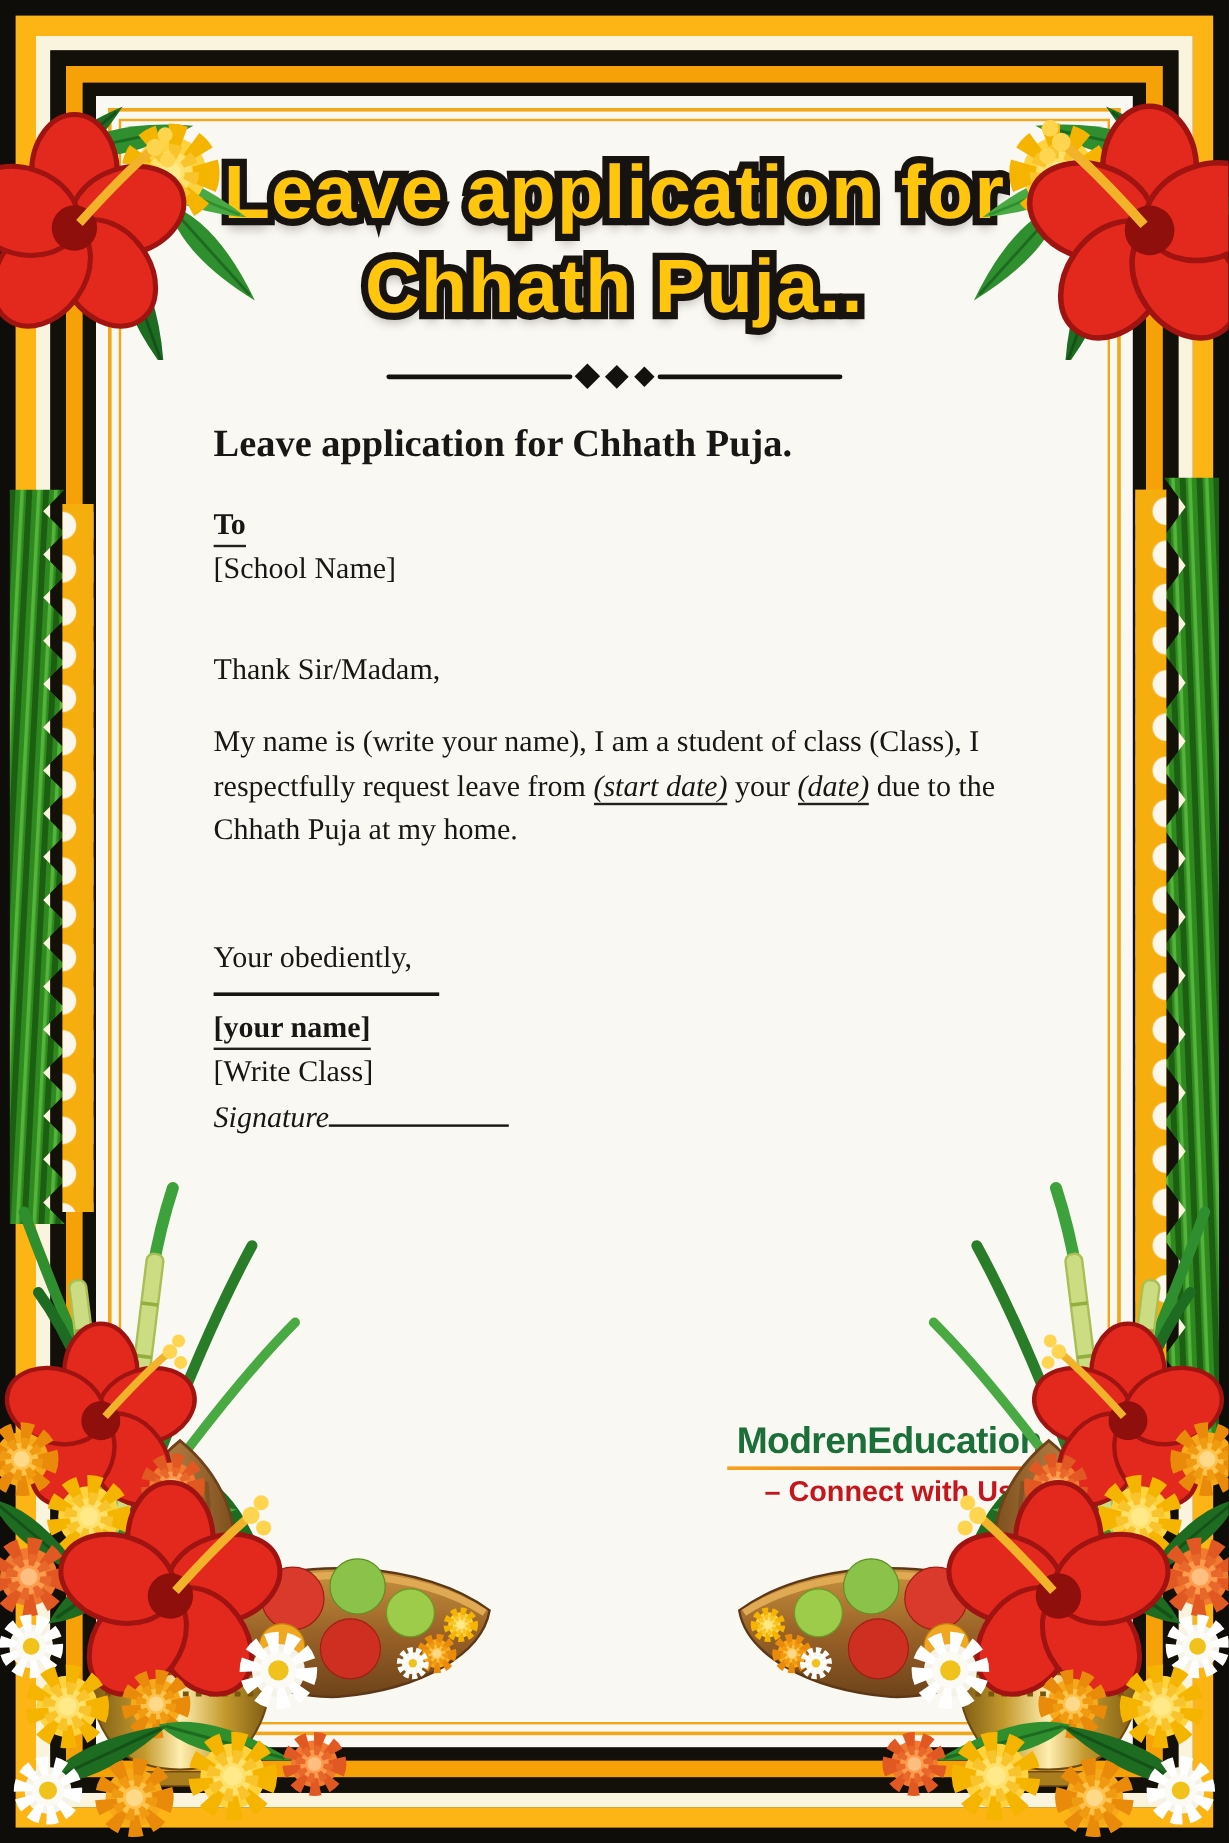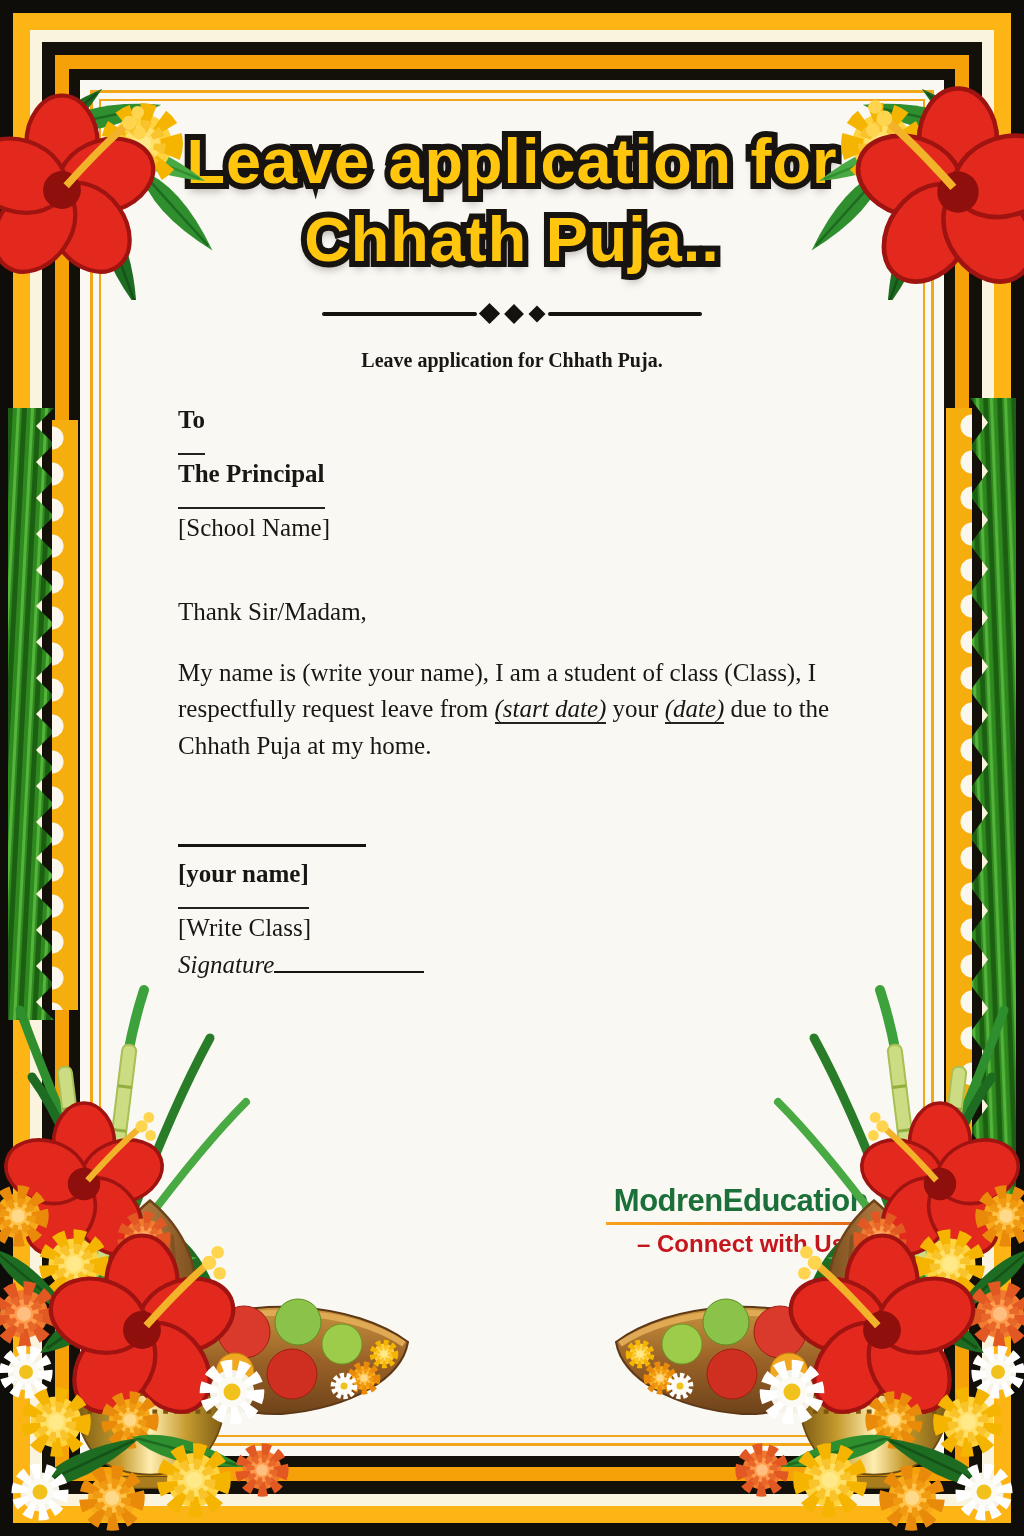--- a/index.html
+++ b/index.html
@@ -30,23 +30,23 @@
   .tl .stroke{color:#171310;-webkit-text-stroke:12px #171310;
       text-shadow:0 7px 10px rgba(20,15,5,.40), 0 0 3px #ffffff;}
   .tl .fill{position:absolute;left:0;right:0;top:0;color:var(--title-yellow,#FFC60D);}
   .divider{position:absolute;top:306px;left:322px;width:380px;display:flex;align-items:center;z-index:5;}
   .divider .bar{flex:1;height:4px;background:#14120e;border-radius:2px;}
   .divider .dia{width:15px;height:15px;background:#14120e;transform:rotate(45deg);margin:0 5px;}
   .divider .dia.d2{width:14px;height:14px;}
   .divider .dia.d3{width:12px;height:12px;}
   
   .letter{position:absolute;left:178px;top:346px;width:668px;z-index:4;color:#181715;font-size:25px;line-height:1.46;}
-  .letter .heading{text-align:center;font-weight:bold;font-size:20px;margin:0 0 26px 0;}
+  .letter .heading{text-align:left;font-weight:bold;font-size:32px;margin:0 0 26px 0;}
   .letter p{margin:0;}
-  .u{border-bottom:2px solid #24221e;padding-bottom:18px;display:inline-block;line-height:1.2;}
+  .u{border-bottom:2px solid #24221e;padding-bottom:1px;display:inline-block;line-height:1.2;}
   .b{font-weight:bold;}
   .addr{line-height:37px;}
   .gap24{height:24px;} .gap26{height:26px;} .gap18{height:18px;}
   .ital-u{font-style:italic;border-bottom:2px solid #24221e;}
   .sig-line{width:188px;border-top:3px solid #17150f;margin:10px 0 8px 0;}
   .sigrow{font-style:italic;margin-top:26px;}
   .sig-blank{display:inline-block;width:150px;border-bottom:2.5px solid #17150f;height:1em;vertical-align:baseline;}
   
   .brand{position:absolute;left:598px;top:1183px;width:286px;z-index:6;text-align:center;
          font-family:"Liberation Sans",sans-serif;}
@@ -188,30 +188,30 @@
     <span class="bar"></span>
     <span class="dia d1"></span>
     <span class="dia d2"></span>
     <span class="dia d3"></span>
     <span class="bar"></span>
   </div>
 
   <div class="letter">
     <p class="heading">Leave application for Chhath Puja.</p>
     <p class="addr"><span class="u b">To</span></p>
-    <p class="addr"><span class="u b">The Principal</span></p>
     <p class="addr">[School Name]</p>
     <div class="gap24"></div>
     <div class="gap24"></div>
     <p>Thank Sir/Madam,</p>
     <div class="gap24"></div>
     <p><span>My name is (write your name), I am a student of class (Class), I respectfully request leave from </span><span class="ital-u">(start date)</span><span> your </span><span class="ital-u">(date)</span><span> due to the Chhath Puja at my home.</span></p>
     <div class="gap26"></div>
     <div class="gap26"></div>
     <div class="gap18"></div>
+    <p>Your obediently,</p>
     <div class="sig-line"></div>
     <p class="addr"><span class="u b">[your name]</span></p>
     <p class="addr">[Write Class]</p>
     <p class="sigrow"><span>Signature</span><span class="sig-blank"></span></p>
   </div>
 
   <div class="brand">
     <div class="name">ModrenEducation</div>
     <div class="rule"></div>
     <div class="tag">– Connect with Us</div>

